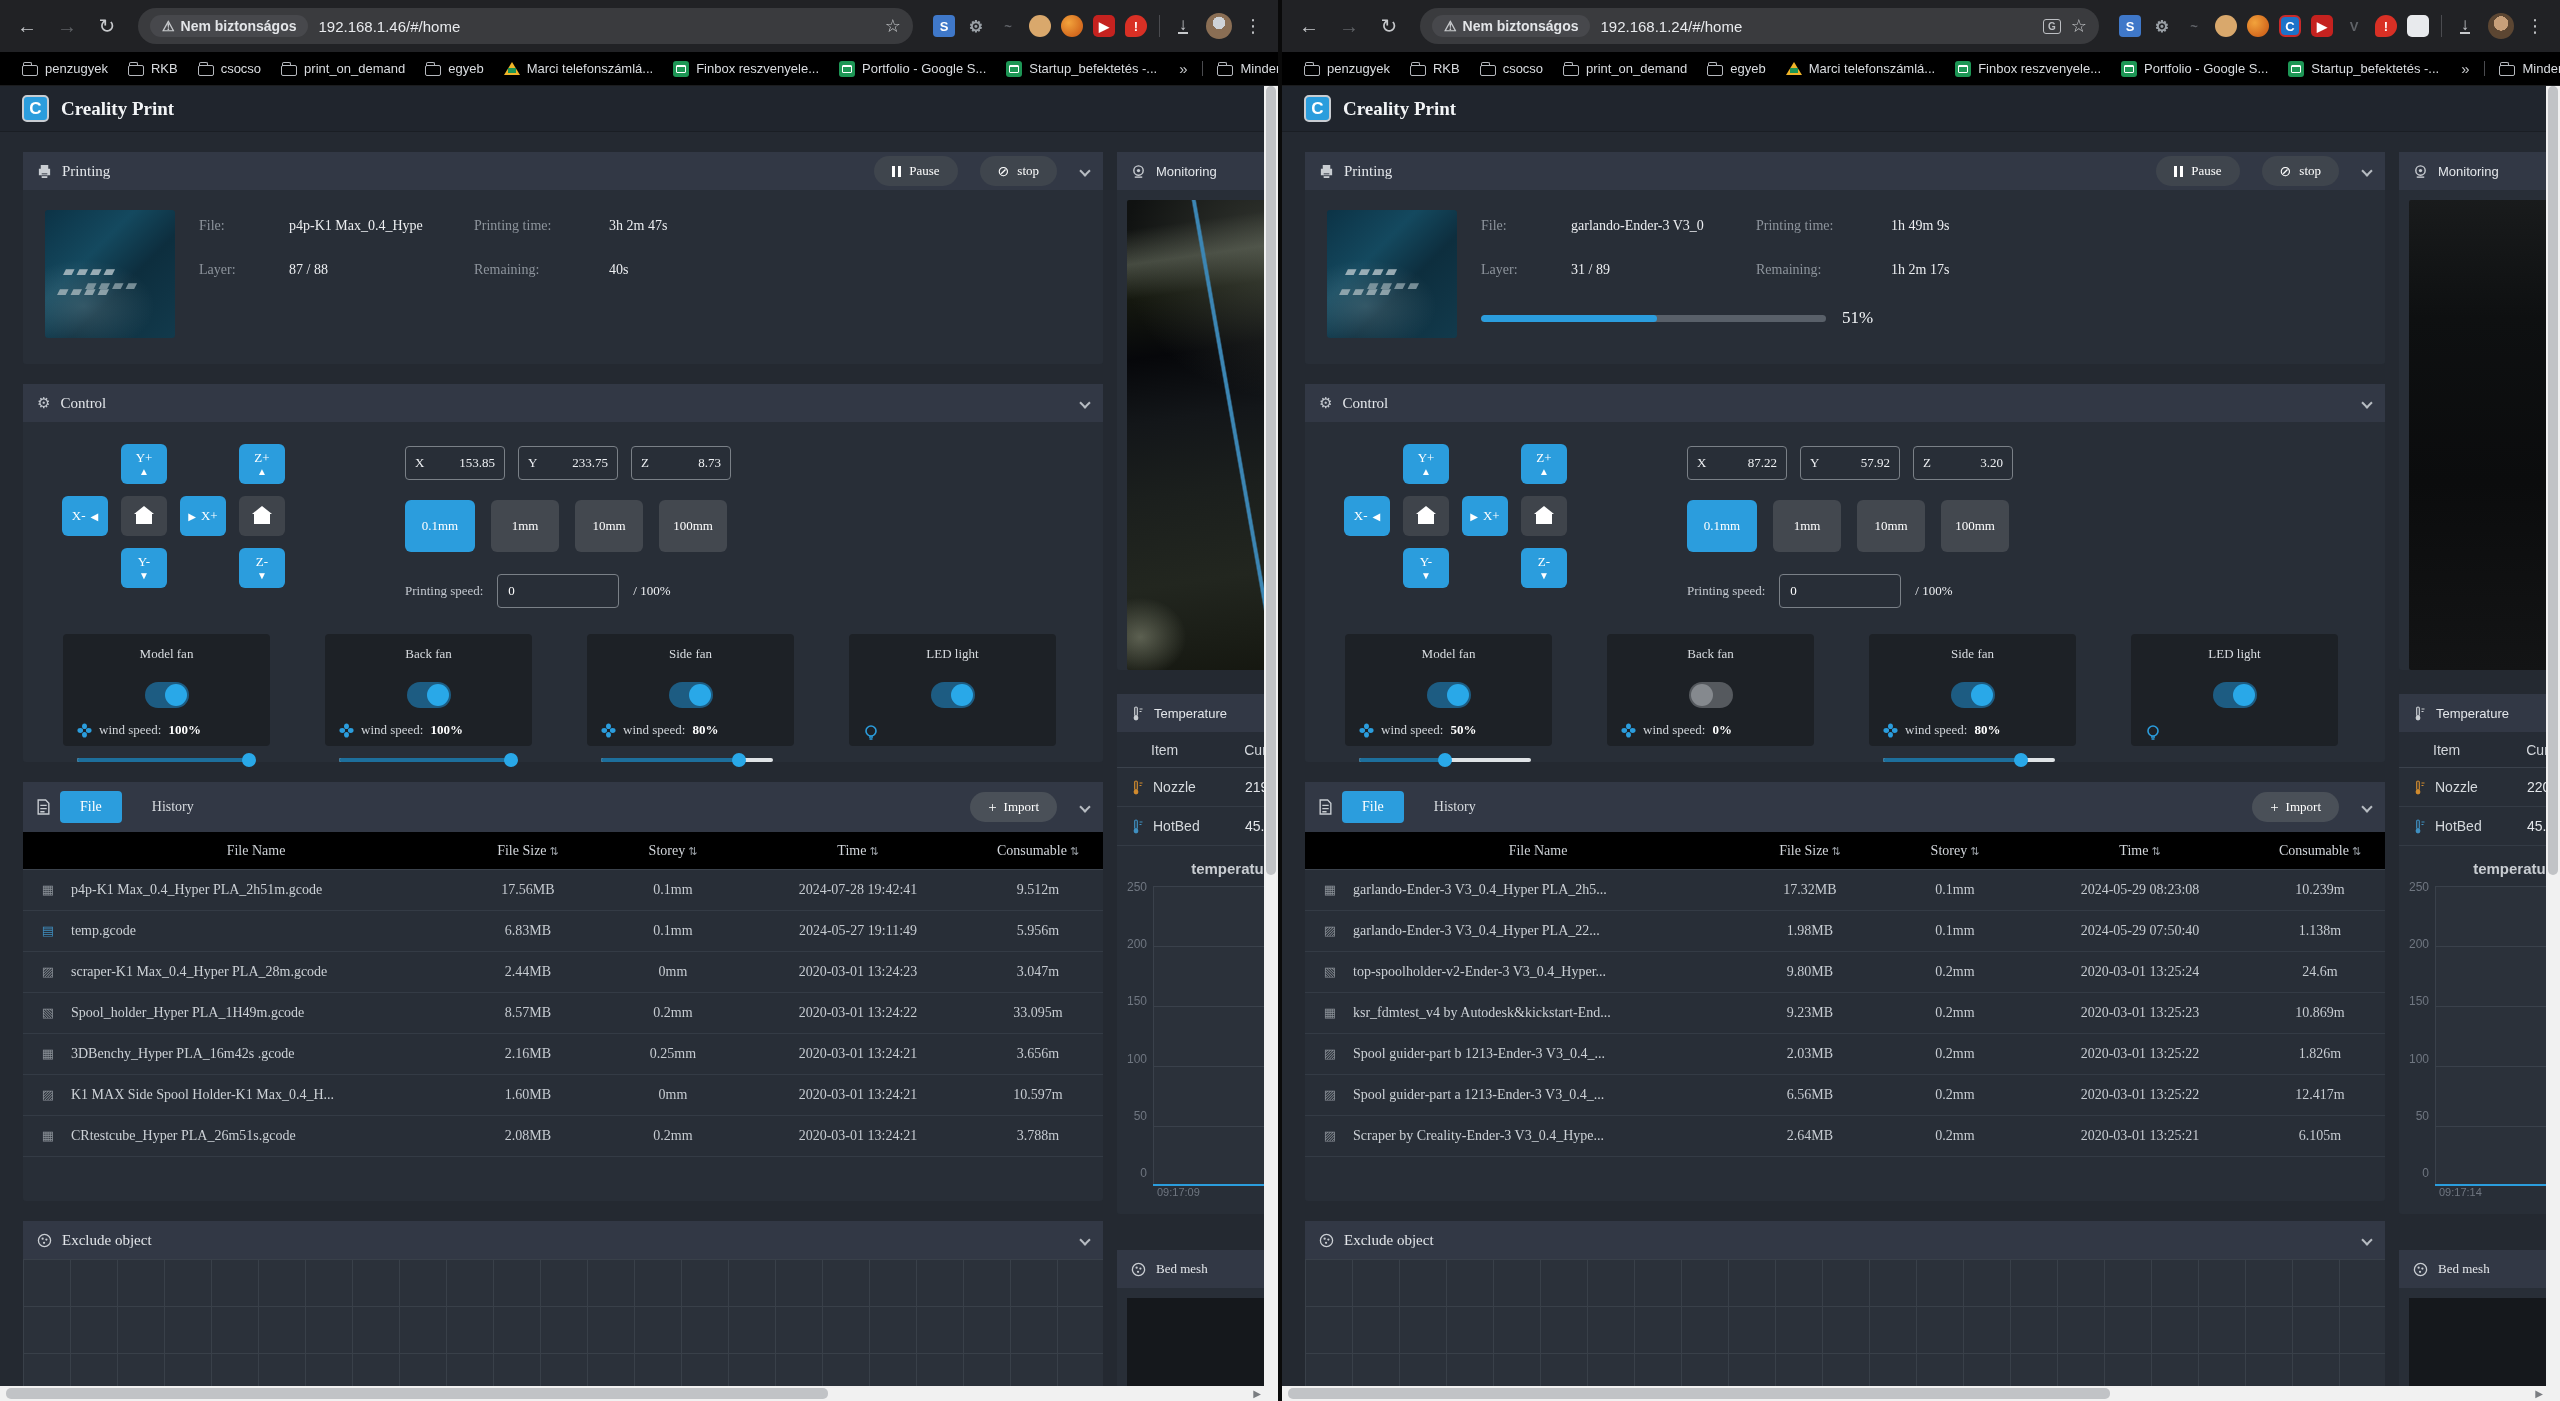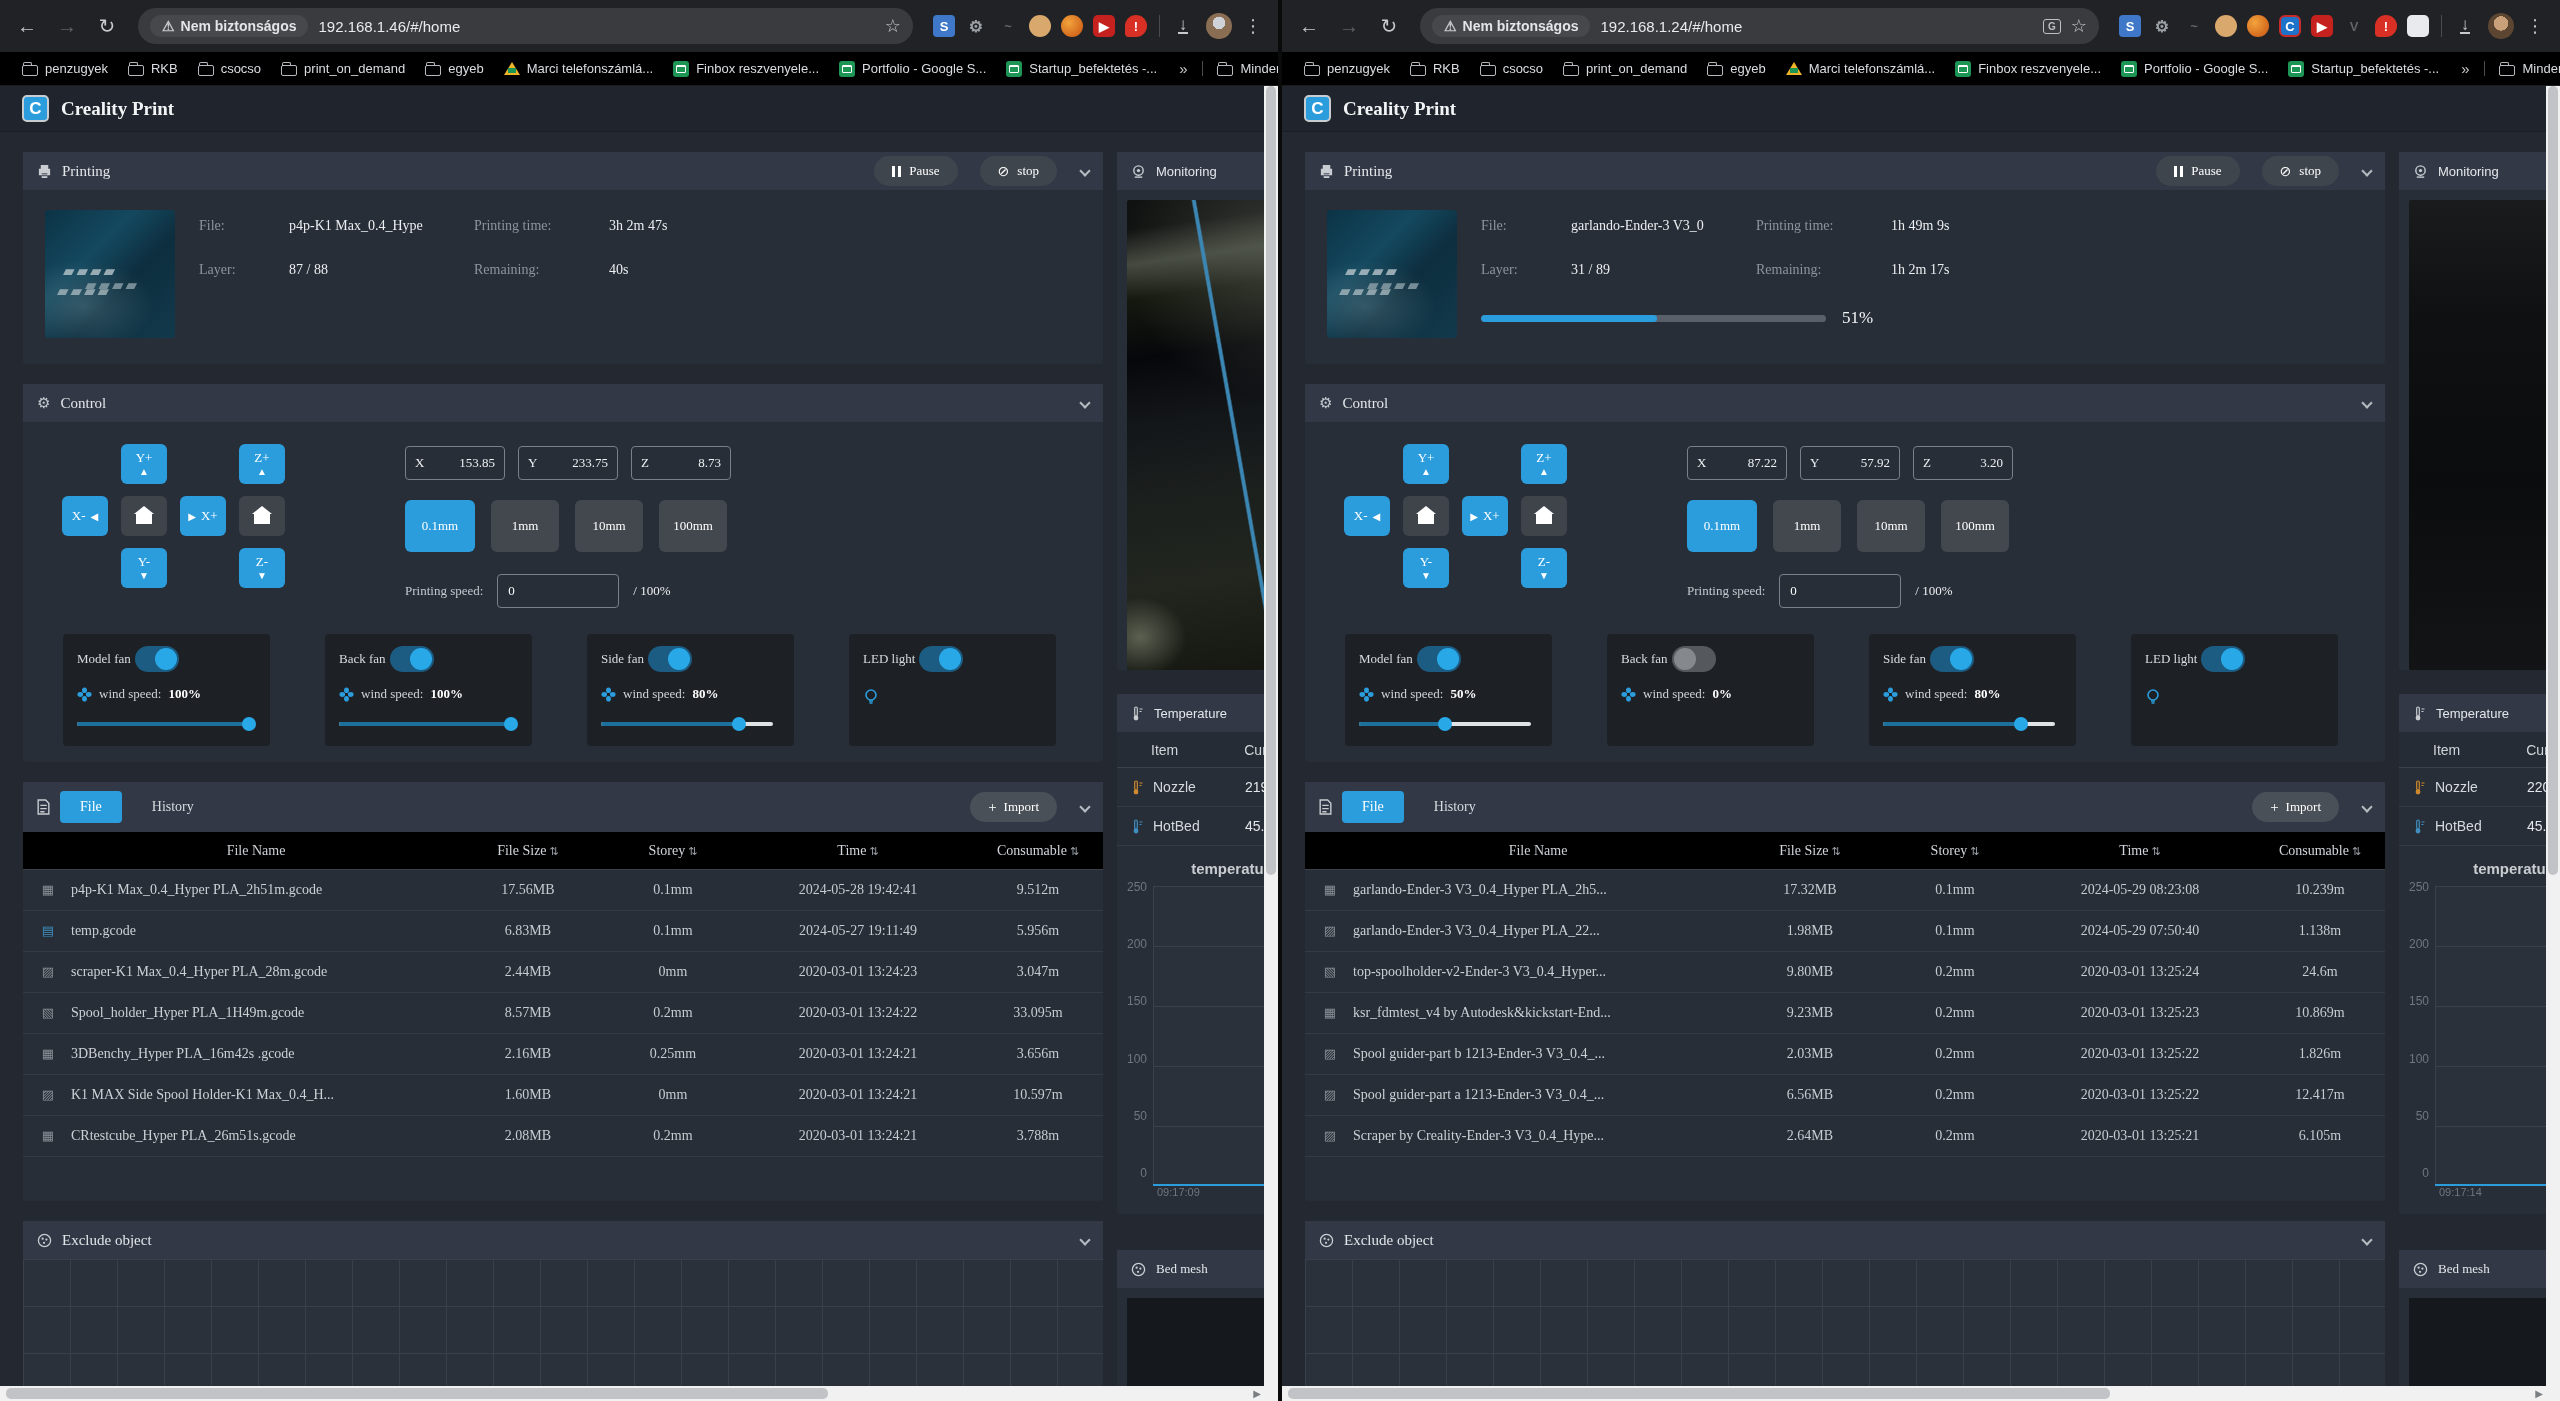--- a/index.html
+++ b/index.html
@@ -115,21 +115,21 @@
               justify-content:space-between; padding:0 9px; color:#eef0f3; font-size:13px; }
   .steps { display:flex; gap:16px; margin-top:20px; }
   .step { width:68px; height:52px; background:#43484f; border-radius:6px; color:#fff; font-size:13px;
           display:flex; align-items:center; justify-content:center; }
   .step.active { background:#2b9ddd; width:70px; }
   .speed-row { display:flex; align-items:center; margin-top:22px; font-size:13px; color:#c3c8cf; gap:14px; }
   .speed-input { width:122px; height:34px; border:1px solid #7a8087; border-radius:4px; background:transparent; color:#fff;
                  font-size:13px; padding:0 10px; font-family:"Liberation Serif",serif; }
   .fans { display:flex; margin-top:26px; gap:55px; padding:0 18px; }
   .fan-card { width:207px; height:112px; background:#1d2126; border-radius:4px; padding:12px 14px; }
-  .fan-r1 { display:flex; align-items:center; gap:4px; }
+  .fan-r1 { display:flex; align-items:center; gap:20px;flex-direction:column; }
   .fan-label { color:#d8dce0; font-size:13px; }
   .toggle { width:44px; height:26px; border-radius:13px; position:relative; }
   .toggle.on { background:#1d5c82; }
   .toggle.on::after { content:""; position:absolute; right:2px; top:2px; width:22px; height:22px; border-radius:50%; background:#29a8e8; }
   .toggle.off { background:#55595e; }
   .toggle.off::after { content:""; position:absolute; left:2px; top:2px; width:22px; height:22px; border-radius:50%; background:#85898e; }
   .fan-r2 { display:flex; align-items:center; gap:7px; margin-top:14px; font-size:13px; color:#cfd3d8; }
   .fan-val { color:#fff; font-weight:bold; }
   .slider { width:172px; height:4px; background:#dfe3e6; border-radius:2px; margin-top:20px; position:relative; }
   .sfill { height:100%; background:#1d6f9c; border-radius:2px; position:relative; }
@@ -520,21 +520,21 @@
                 <span class="ftime"><span>Time</span><span class="sort">⇅</span></span>
                 <span class="fcons"><span>Consumable</span><span class="sort">⇅</span></span>
               </div>
               <div>
 
                   <div class="frow">
                     <span class="ficon gray">▦</span>
                     <span class="fname">p4p-K1 Max_0.4_Hyper PLA_2h51m.gcode</span>
                     <span class="fsize">17.56MB</span>
                     <span class="fstorey">0.1mm</span>
-                    <span class="ftime">2024-05-28 19:42:41</span>
+                    <span class="ftime">2024-07-28 19:42:41</span>
                     <span class="fcons">9.512m</span>
                   </div>
 
                   <div class="frow">
                     <span class="ficon blue">▤</span>
                     <span class="fname">temp.gcode</span>
                     <span class="fsize">6.83MB</span>
                     <span class="fstorey">0.1mm</span>
                     <span class="ftime">2024-05-27 19:11:49</span>
                     <span class="fcons">5.956m</span>

